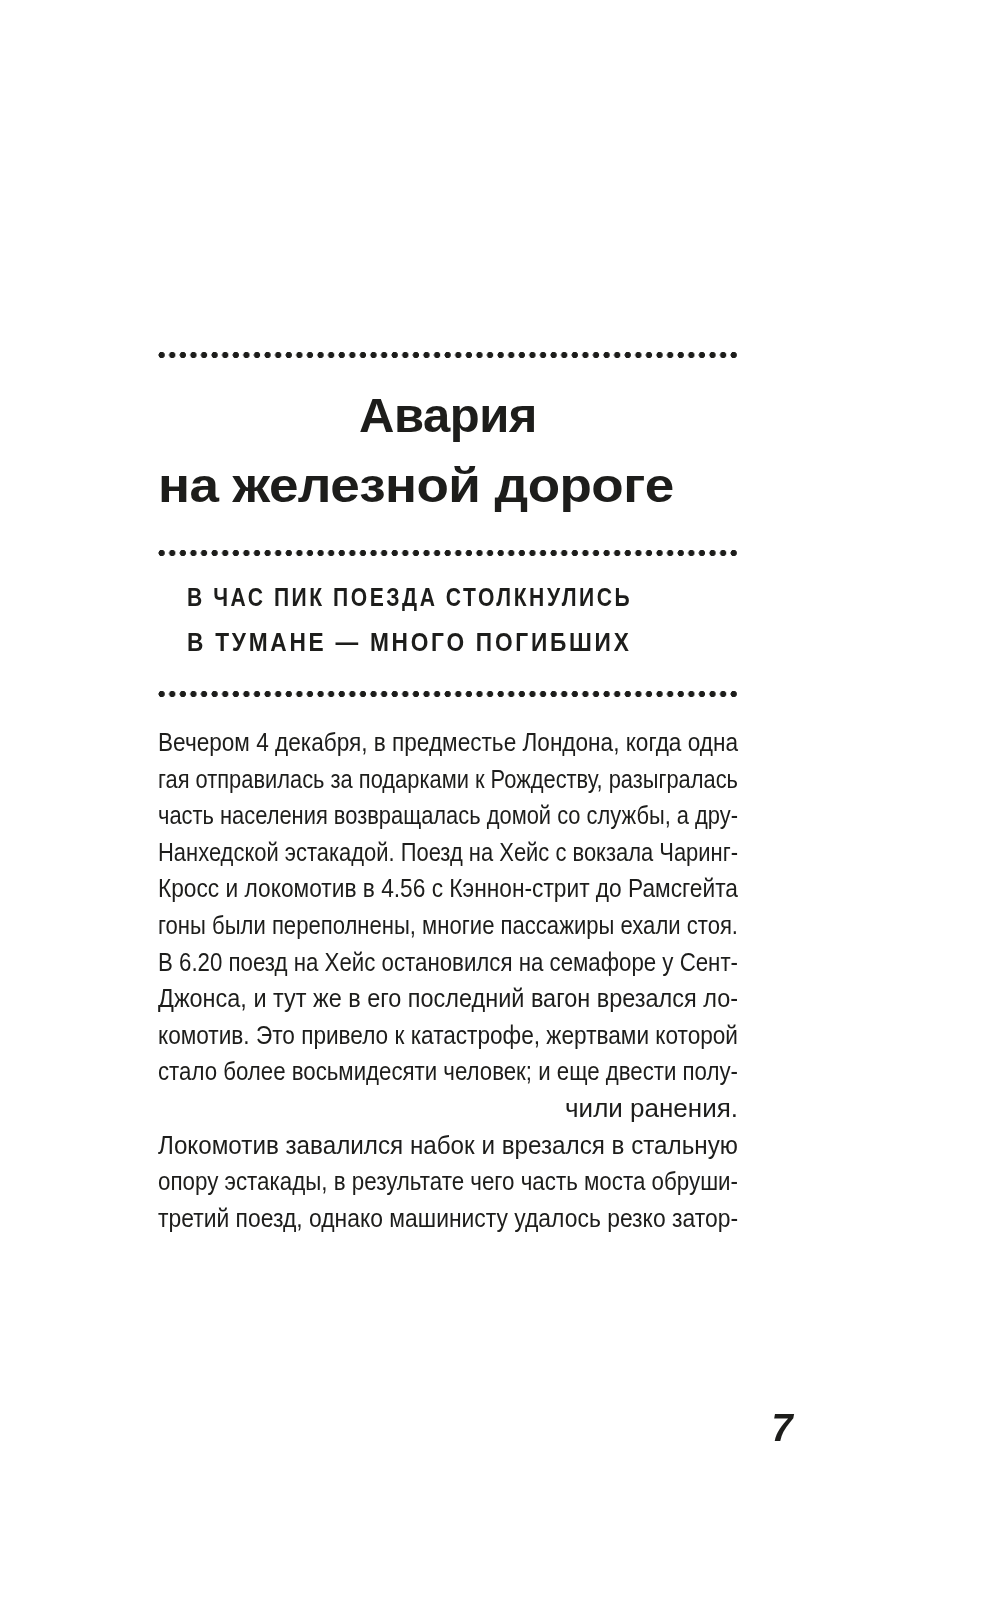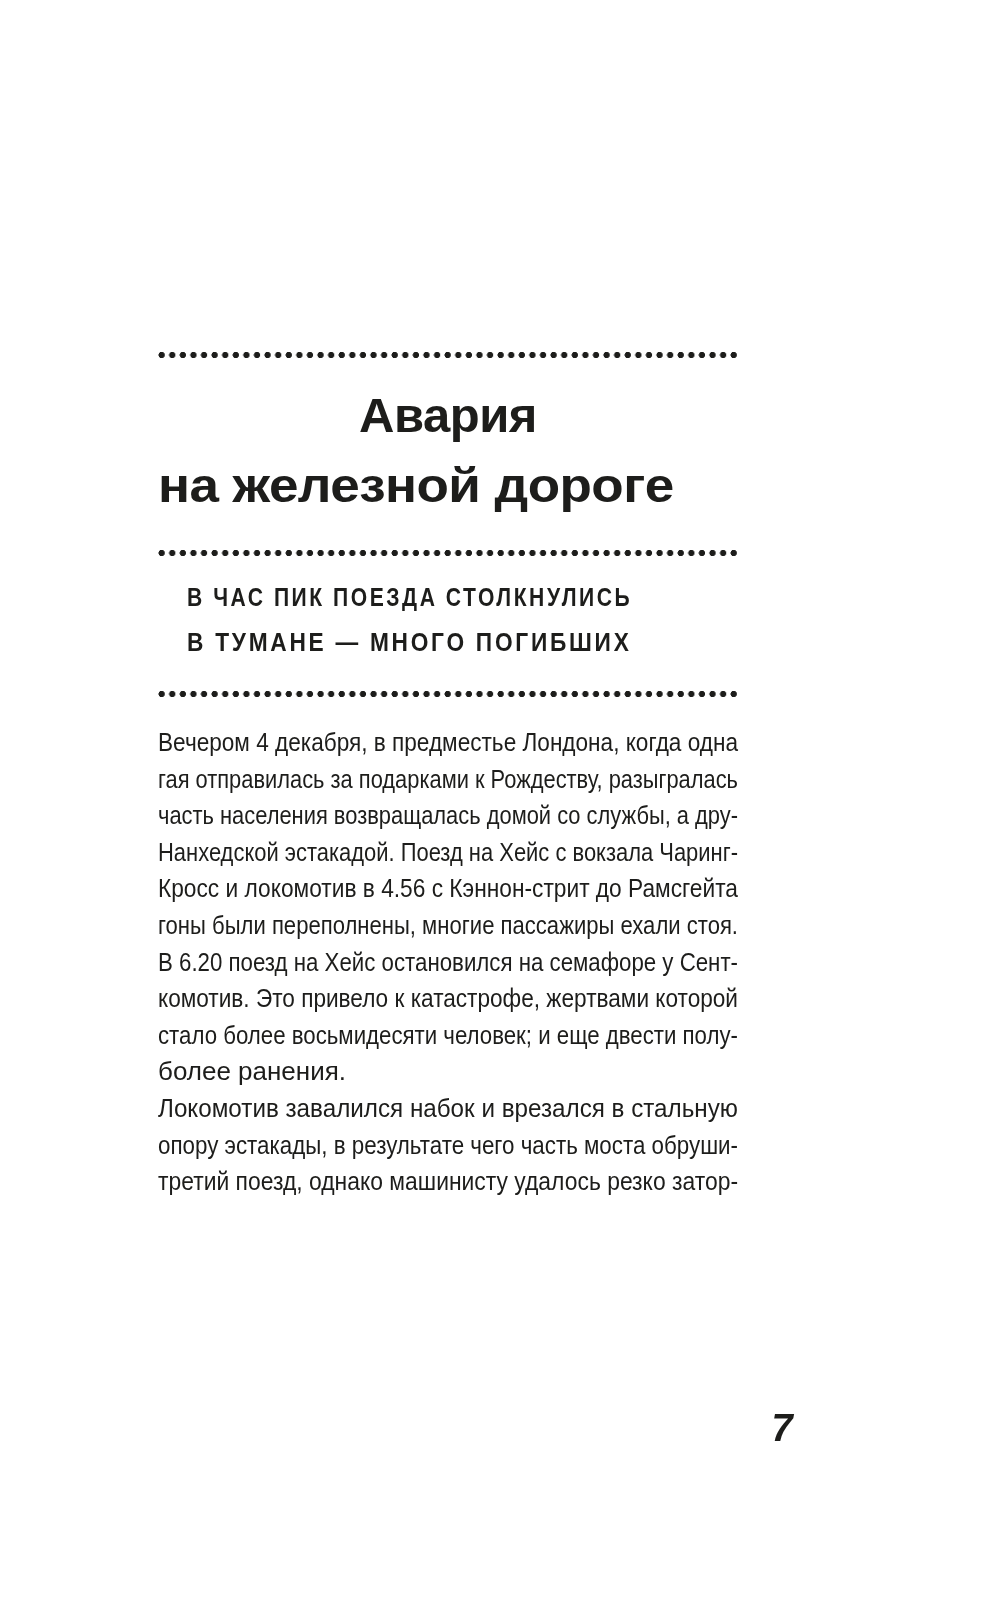--- a/index.html
+++ b/index.html
@@ -52,21 +52,21 @@
   .subtitle-line { height: 45px; line-height: 45px; white-space: nowrap; }
 
   .body-text {
     position: absolute;
     left: 158px;
     top: 724px;
     width: 580px;
     font-size: 26px;
     font-weight: 400;
   }
-  .body-line { height: 36.6px; line-height: 36.6px; white-space: nowrap; }
+  .body-line { height: 36.6px; line-height: 36.6px; white-space: nowrap; text-align: right; }
 
   
   .fit { display: inline-block; white-space: nowrap; transform-origin: 0 50%; }
 
   .page-number {
     position: absolute;
     left: 756px;
     top: 1406px;
     width: 52px;
     height: 44px;
@@ -99,23 +99,24 @@
   <div class="dots dots-3"></div>
 
   <div class="body-text">
     <div class="body-line"><span class="fit" style="transform: scaleX(0.869117);">Вечером 4 декабря, в предместье Лондона, когда одна</span></div>
     <div class="body-line"><span class="fit" style="transform: scaleX(0.840942);">гая отправилась за подарками к Рождеству, разыгралась</span></div>
     <div class="body-line"><span class="fit" style="transform: scaleX(0.841723);">часть населения возвращалась домой со службы, а дру-</span></div>
     <div class="body-line"><span class="fit" style="transform: scaleX(0.843828);">Нанхедской эстакадой. Поезд на Хейс с вокзала Чаринг-</span></div>
     <div class="body-line"><span class="fit" style="transform: scaleX(0.873905);">Кросс и локомотив в 4.56 с Кэннон-стрит до Рамсгейта</span></div>
     <div class="body-line"><span class="fit" style="transform: scaleX(0.849098);">гоны были переполнены, многие пассажиры ехали стоя.</span></div>
     <div class="body-line"><span class="fit" style="transform: scaleX(0.856029);">В 6.20 поезд на Хейс остановился на семафоре у Сент-</span></div>
+    <div class="body-line"><span class="fit" style="transform: scaleX(0.902153);">Джонса, и тут же в его последний вагон врезался ло-</span></div>
     <div class="body-line"><span class="fit" style="transform: scaleX(0.869749);">комотив. Это привело к катастрофе, жертвами которой</span></div>
     <div class="body-line"><span class="fit" style="transform: scaleX(0.855359);">стало более восьмидесяти человек; и еще двести полу-</span></div>
-    <div class="body-line"><span class="fit">более ранения.</span></div>
+    <div class="body-line"><span class="fit">чили ранения.</span></div>
     <div class="body-line"><span class="fit" style="transform: scaleX(0.931516);">Локомотив завалился набок и врезался в стальную</span></div>
     <div class="body-line"><span class="fit" style="transform: scaleX(0.859438);">опору эстакады, в результате чего часть моста обруши-</span></div>
     <div class="body-line"><span class="fit" style="transform: scaleX(0.880288);">третий поезд, однако машинисту удалось резко затор-</span></div>
   </div>
 
   <div class="page-number">7</div>
 
 </div>
 
 </body></html>

